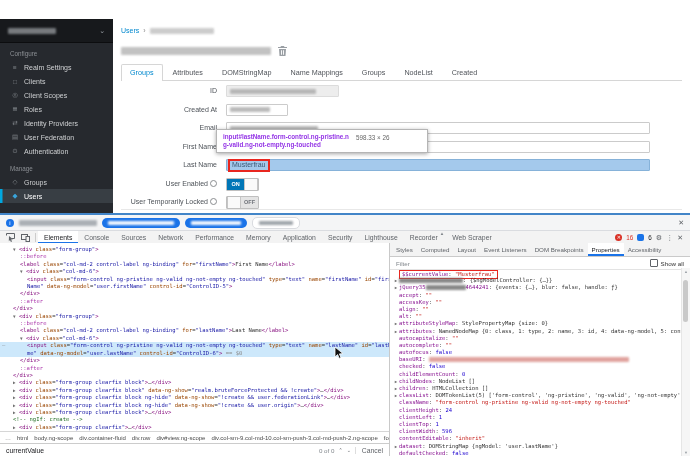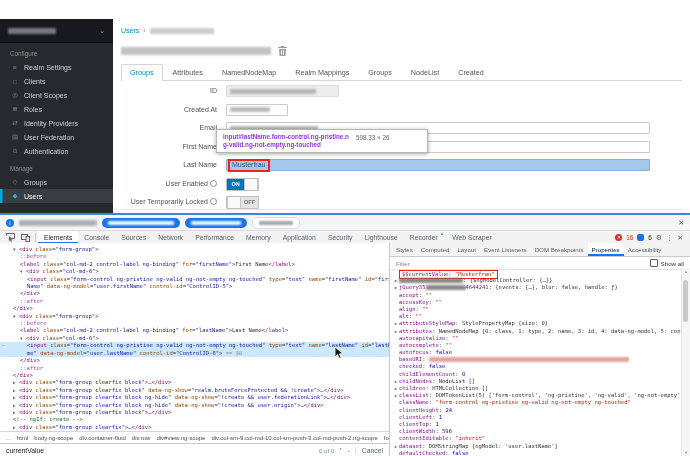--- a/index.html
+++ b/index.html
@@ -174,22 +174,22 @@
     </div>
     <div id="kc-title">
       <span class="bl" style="width:150px;height:8px;background:#b3b3b3"></span>
       <svg id="kc-trash" viewBox="0 0 9 10">
         <path fill="currentColor" d="M3 0h3l.5 1H9v1H0V1h2.5L3 0zM1 3h7l-.5 7h-6L1 3zm2 1.3v4.4h.9V4.3H3zm2.1 0v4.4H6V4.3h-.9z"></path>
       </svg>
     </div>
     <div id="kc-tabs">
         <span class="kc-tab active">Groups</span>
         <span class="kc-tab">Attributes</span>
-        <span class="kc-tab">NamedNodeMap</span>
-        <span class="kc-tab">Realm Mappings</span>
+        <span class="kc-tab">DOMStringMap</span>
+        <span class="kc-tab">Name Mappings</span>
         <span class="kc-tab">Groups</span>
         <span class="kc-tab">NodeList</span>
         <span class="kc-tab">Created</span>
       </div>
     <div id="kc-form">
         <div class="kc-row">
           <span class="kc-label">ID</span>
           <div class="kc-input">
             <span class="bl" style="width: 86px; height: 5px;"></span>
           </div>

